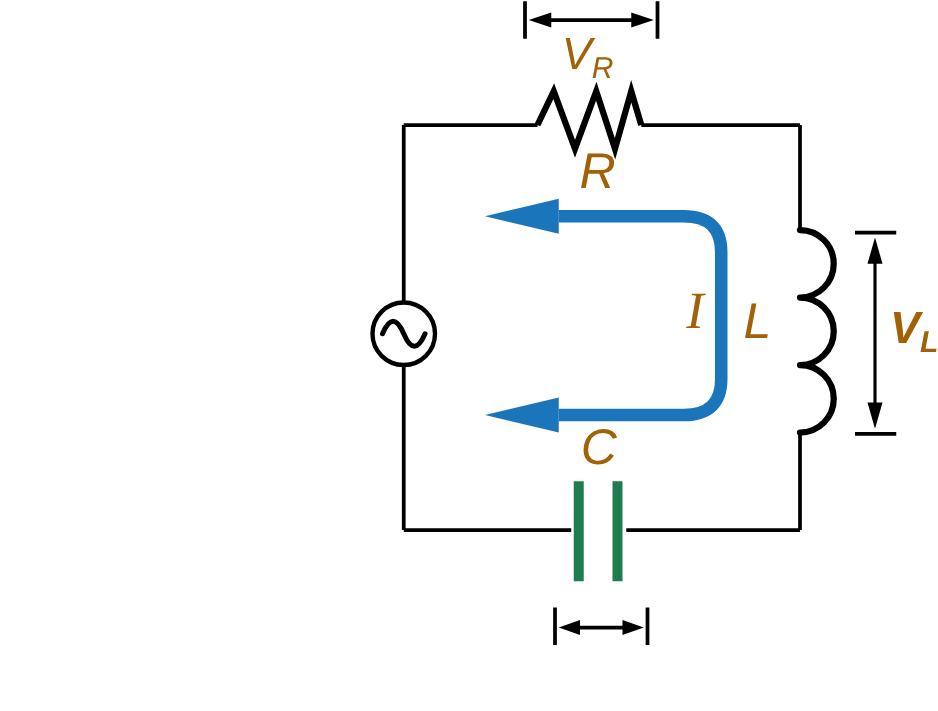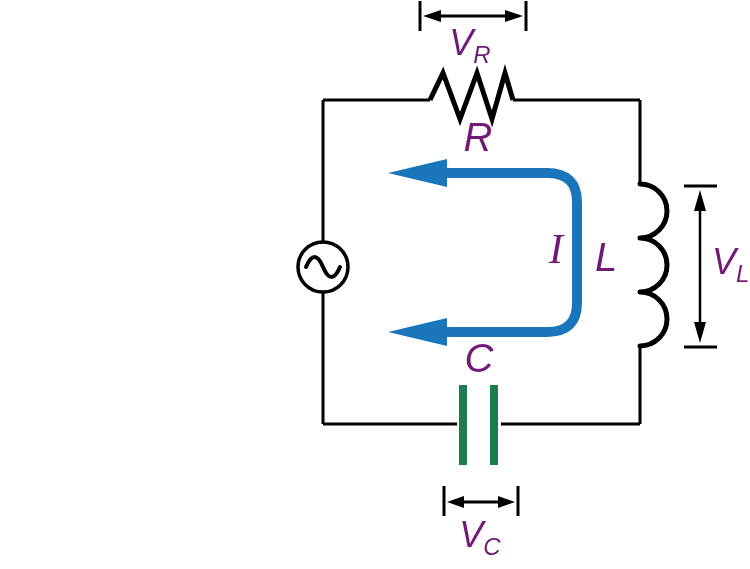--- a/index.html
+++ b/index.html
@@ -9,21 +9,21 @@
     height: 569px;
     background: #ffffff;
     overflow: hidden;
     font-family: "Liberation Sans", sans-serif;
     color: #000;
   }
   svg.circuit { position: absolute; left: 0; top: 0; }
   .label {
     position: absolute;
     line-height: 1;
-    color: #701a75;
+    color: #a16207;
     white-space: nowrap;
     user-select: none;
   }
   .centered { transform: translateX(-50%); }
   .it { font-style: italic; }
   .up { font-style: normal; }
   .serif-it { font-family: "Liberation Serif", serif; font-style: italic; }
   .big   { font-size: 40px; }
   .vmain { font-size: 36px; font-style: italic; }
   .sub   { font-size: 24px; font-style: italic; vertical-align: -0.32em; }
@@ -91,21 +91,18 @@
   </div>
 
   <div class="label centered big it" style="left:478px; top:117px;">R</div>
 
   <div class="label centered serif-it" style="left:556px; top:228px; font-size:42px;">I</div>
 
   <div class="label centered big it" style="left:606px; top:237px;">L</div>
 
   <div class="label centered big it" style="left:479px; top:338px;">C</div>
 
-  <div class="label" style="left:712px; top:244px;">
+  <div class="label" style="left:712px; top:244px;font-weight:bold;">
     <span class="vmain">V</span><span class="sub">L</span>
   </div>
 
-  <div class="label centered" style="left:480px; top:517px;">
-    <span class="vmain">V</span><span class="sub">C</span>
-  </div>
 
 </div>
 
 </body></html>

